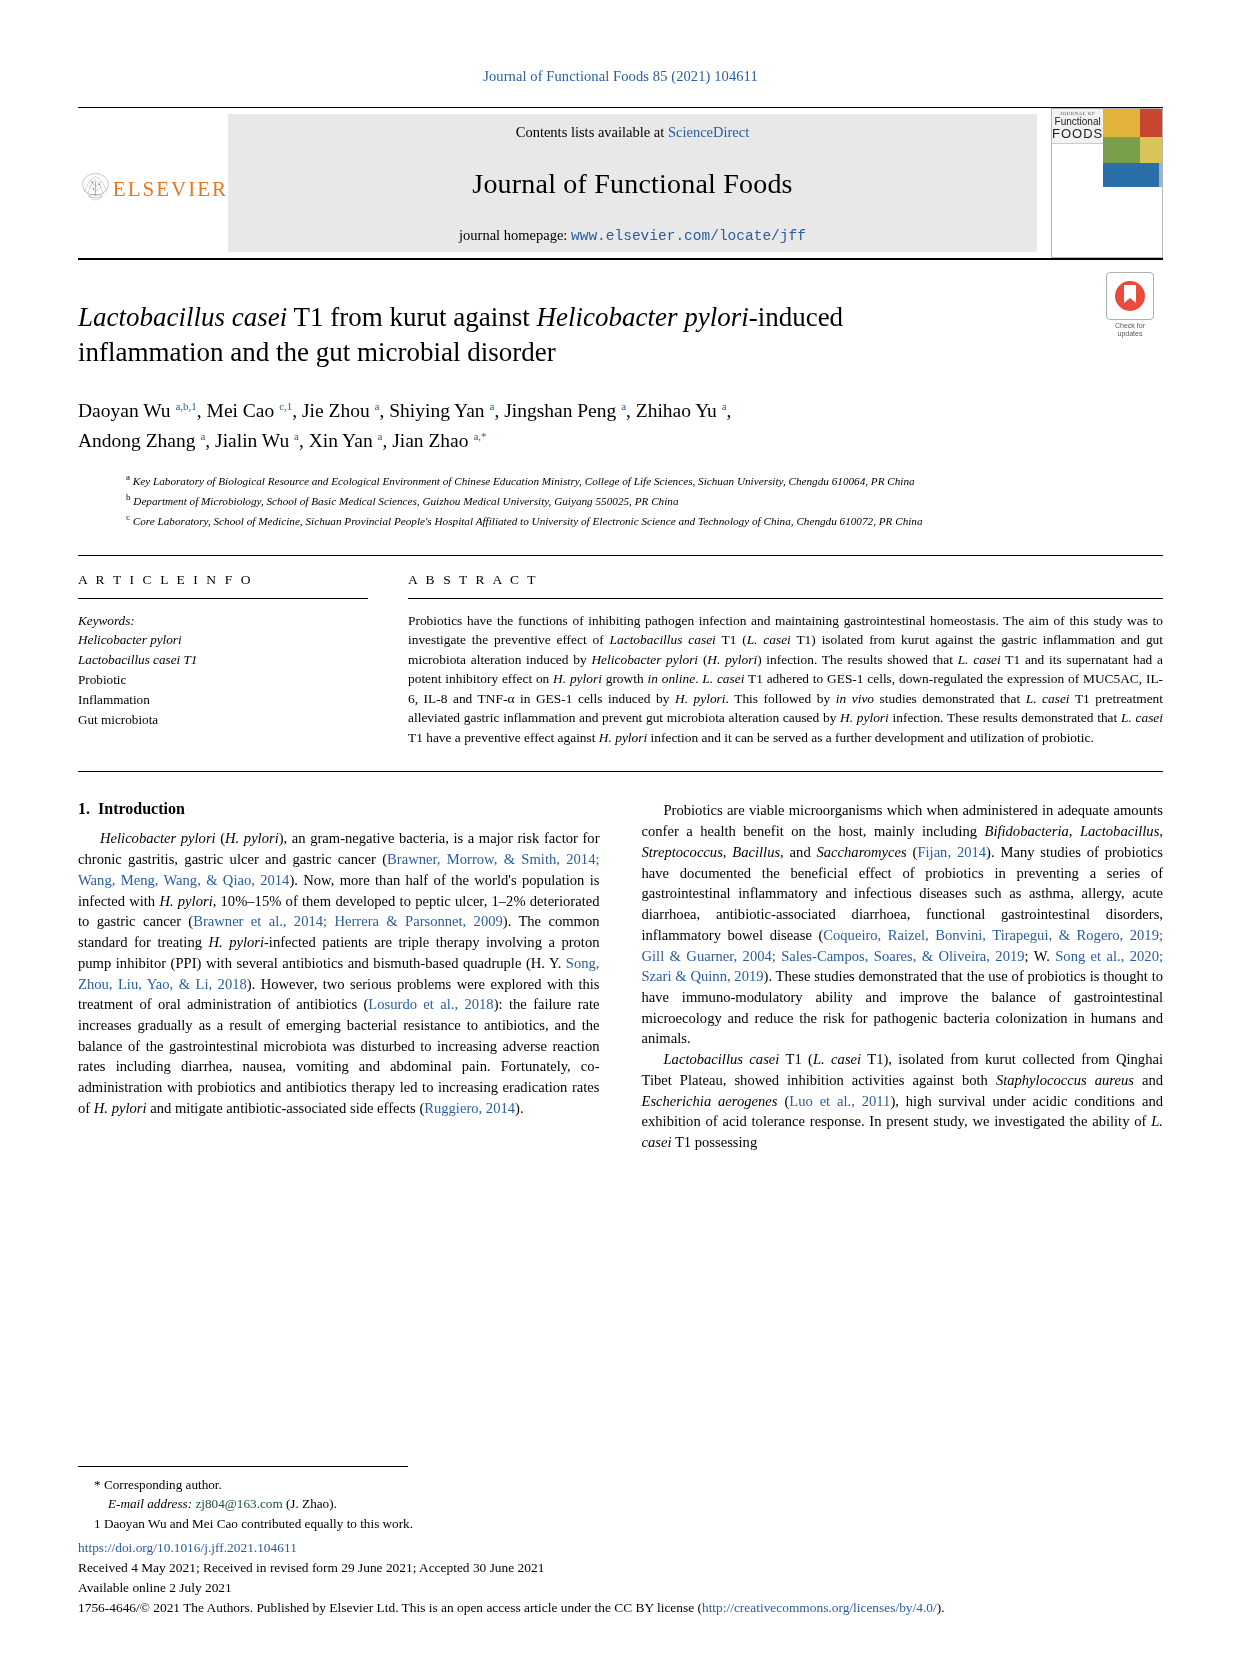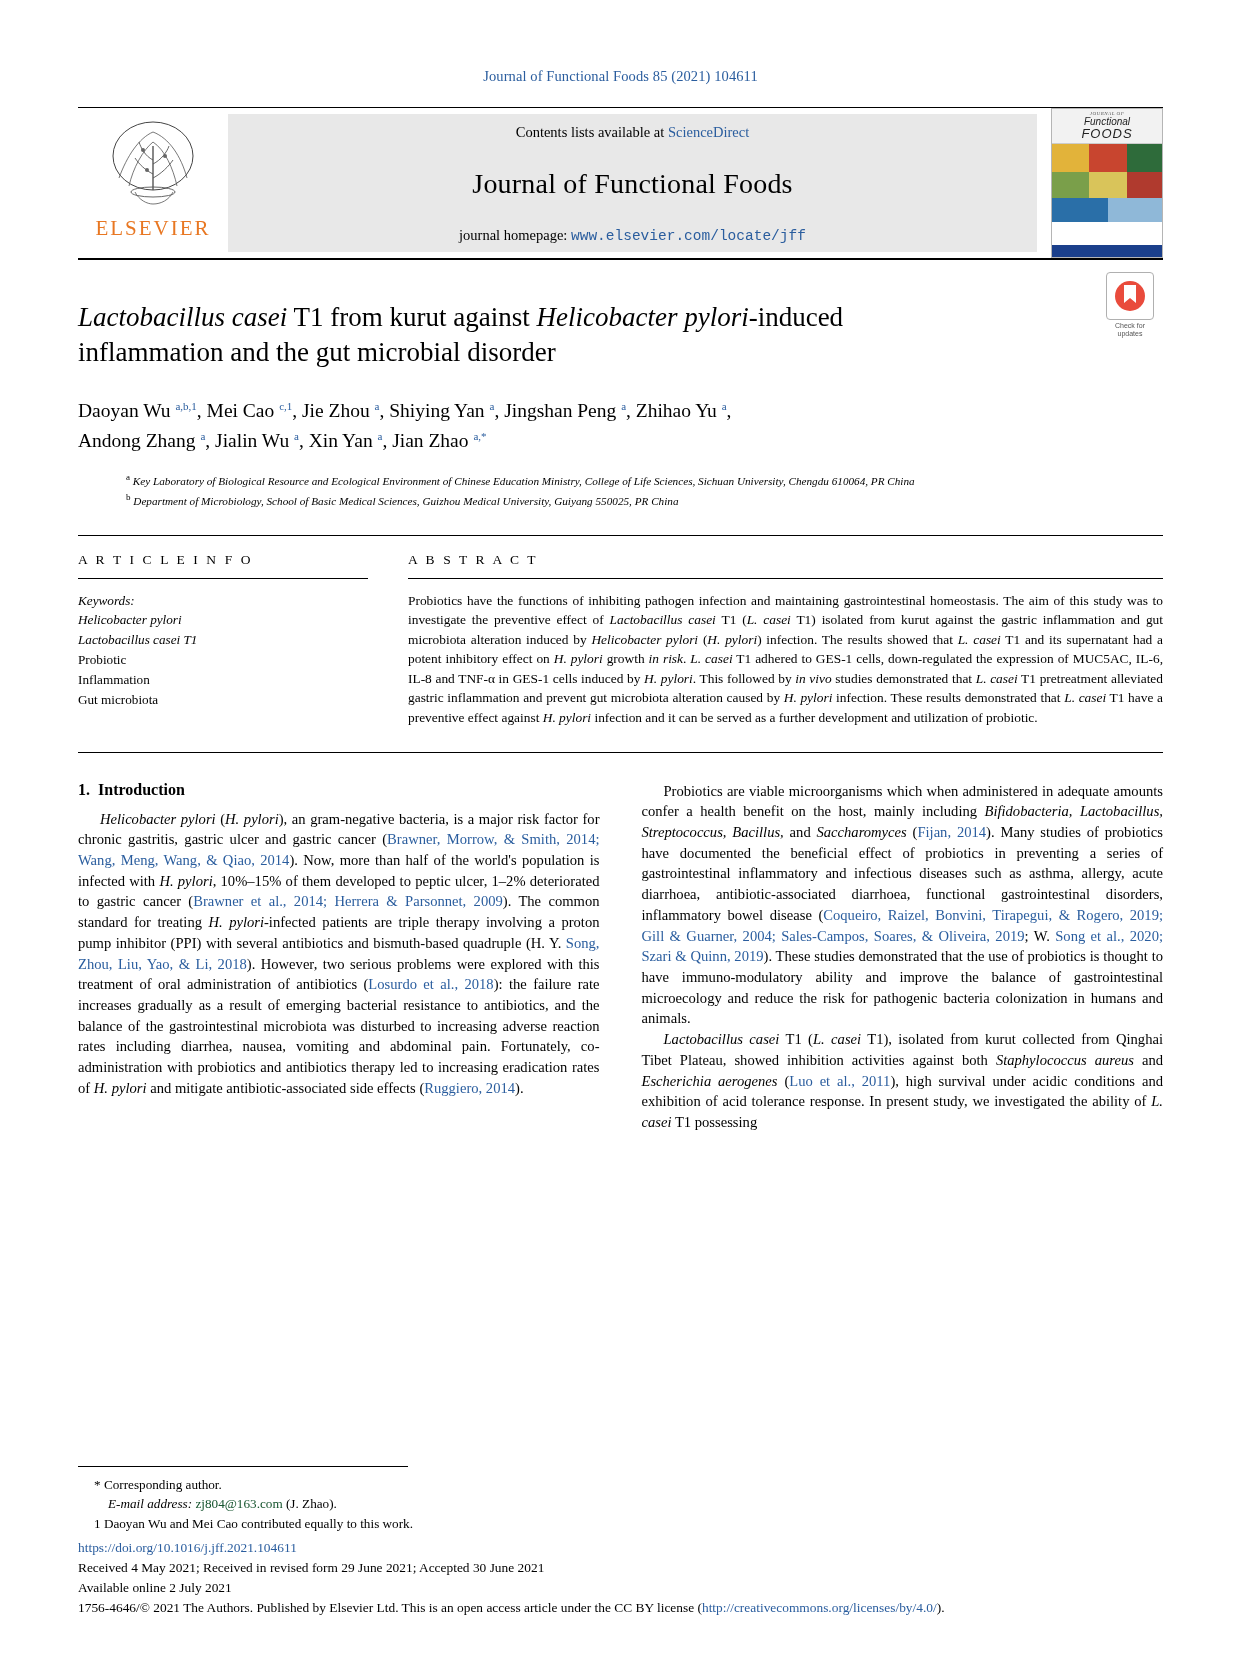--- a/index.html
+++ b/index.html
@@ -35,21 +35,21 @@
     padding-top: 0;
     display: flex;
     align-items: stretch;
     height: 150px;
   }
   .elsevier-logo {
     width: 150px;
     flex: 0 0 150px;
     border-right: none;
     display: flex;
-    flex-direction: column;
+    flex-direction: row;
     align-items: center;
     justify-content: flex-start;
     padding-top: 8px;
     box-sizing: border-box;
   }
   .tree-svg { display:block; }
   .elsevier-word {
     font-family: "Liberation Serif", serif;
     font-size: 21px;
     letter-spacing: 2px;
@@ -81,23 +81,22 @@
   }
   .homepage-line a { color:#2a5d9e; text-decoration:none;font-family:Liberation Mono, monospace; }
   .cover-thumb {
     width: 112px;
     flex: 0 0 112px;
     margin-left: 14px;
     border: 1px solid #b5b5b5;
     box-sizing: border-box;
     background: #fff;
     display: flex;
-    flex-direction: column;
+    flex-direction: row;
     overflow: hidden;
-    font-style: italic;
   }
   .cover-top {
     height: 34px;
     background: #f2f2f2;
     border-bottom: 1px solid #ccc;
     display:flex; flex-direction:column; align-items:center; justify-content:center;
     font-size: 6px; color:#333; line-height:1.1;
   }
   .cover-title-small { font-size:5px; letter-spacing:0.5px; color:#555; }
   .cover-func { font-size: 10px; font-family:"Liberation Sans",sans-serif; color:#222; }
@@ -321,20 +320,21 @@
   </div>
 
   <div class="authors">
     Daoyan Wu <sup>a,b,1</sup>, Mei Cao <sup>c,1</sup>, Jie Zhou <sup>a</sup>, Shiying Yan <sup>a</sup>, Jingshan Peng <sup>a</sup>, Zhihao Yu <sup>a</sup>,<br>
     Andong Zhang <sup>a</sup>, Jialin Wu <sup>a</sup>, Xin Yan <sup>a</sup>, Jian Zhao <sup>a,*</sup>
   </div>
 
   <div class="affils">
     <div class="affil-row"><sup>a</sup> <span>Key Laboratory of Biological Resource and Ecological Environment of Chinese Education Ministry, College of Life Sciences, Sichuan University, Chengdu 610064, PR China</span></div>
     <div class="affil-row"><sup>b</sup> <span>Department of Microbiology, School of Basic Medical Sciences, Guizhou Medical University, Guiyang 550025, PR China</span></div>
+    <div class="affil-row"><sup>c</sup> <span>Core Laboratory, School of Medicine, Sichuan Provincial People's Hospital Affiliated to University of Electronic Science and Technology of China, Chengdu 610072, PR China</span></div>
   </div>
 
   <div class="info-rule"></div>
 
   <div class="two-col-head">
     <div class="col-left">
       <div class="sec-head">A R T I C L E   I N F O</div>
       <div class="kw-rule"></div>
       <div class="keywords">
         <div class="kw-title">Keywords:</div>
@@ -345,21 +345,21 @@
         <div class="kw-item">Gut microbiota</div>
       </div>
     </div>
     <div class="col-right">
       <div class="sec-head">A B S T R A C T</div>
       <div class="abs-rule"></div>
       <div class="abstract">
         Probiotics have the functions of inhibiting pathogen infection and maintaining gastrointestinal homeostasis. The
         aim of this study was to investigate the preventive effect of <i>Lactobacillus casei</i> T1 (<i>L. casei</i> T1) isolated from kurut
         against the gastric inflammation and gut microbiota alteration induced by <i>Helicobacter pylori</i> (<i>H. pylori</i>) infection.
-        The results showed that <i>L. casei</i> T1 and its supernatant had a potent inhibitory effect on <i>H. pylori</i> growth <i>in risk</i>.
+        The results showed that <i>L. casei</i> T1 and its supernatant had a potent inhibitory effect on <i>H. pylori</i> growth <i>in online</i>.
         <i>L. casei</i> T1 adhered to GES-1 cells, down-regulated the expression of MUC5AC, IL-6, IL-8 and TNF-α in GES-1 cells
         induced by <i>H. pylori</i>. This followed by <i>in vivo</i> studies demonstrated that <i>L. casei</i> T1 pretreatment alleviated gastric
         inflammation and prevent gut microbiota alteration caused by <i>H. pylori</i> infection. These results demonstrated
         that <i>L. casei</i> T1 have a preventive effect against <i>H. pylori</i> infection and it can be served as a further development
         and utilization of probiotic.
       </div>
     </div>
   </div>
 
   <div class="bottom-rule"></div>

